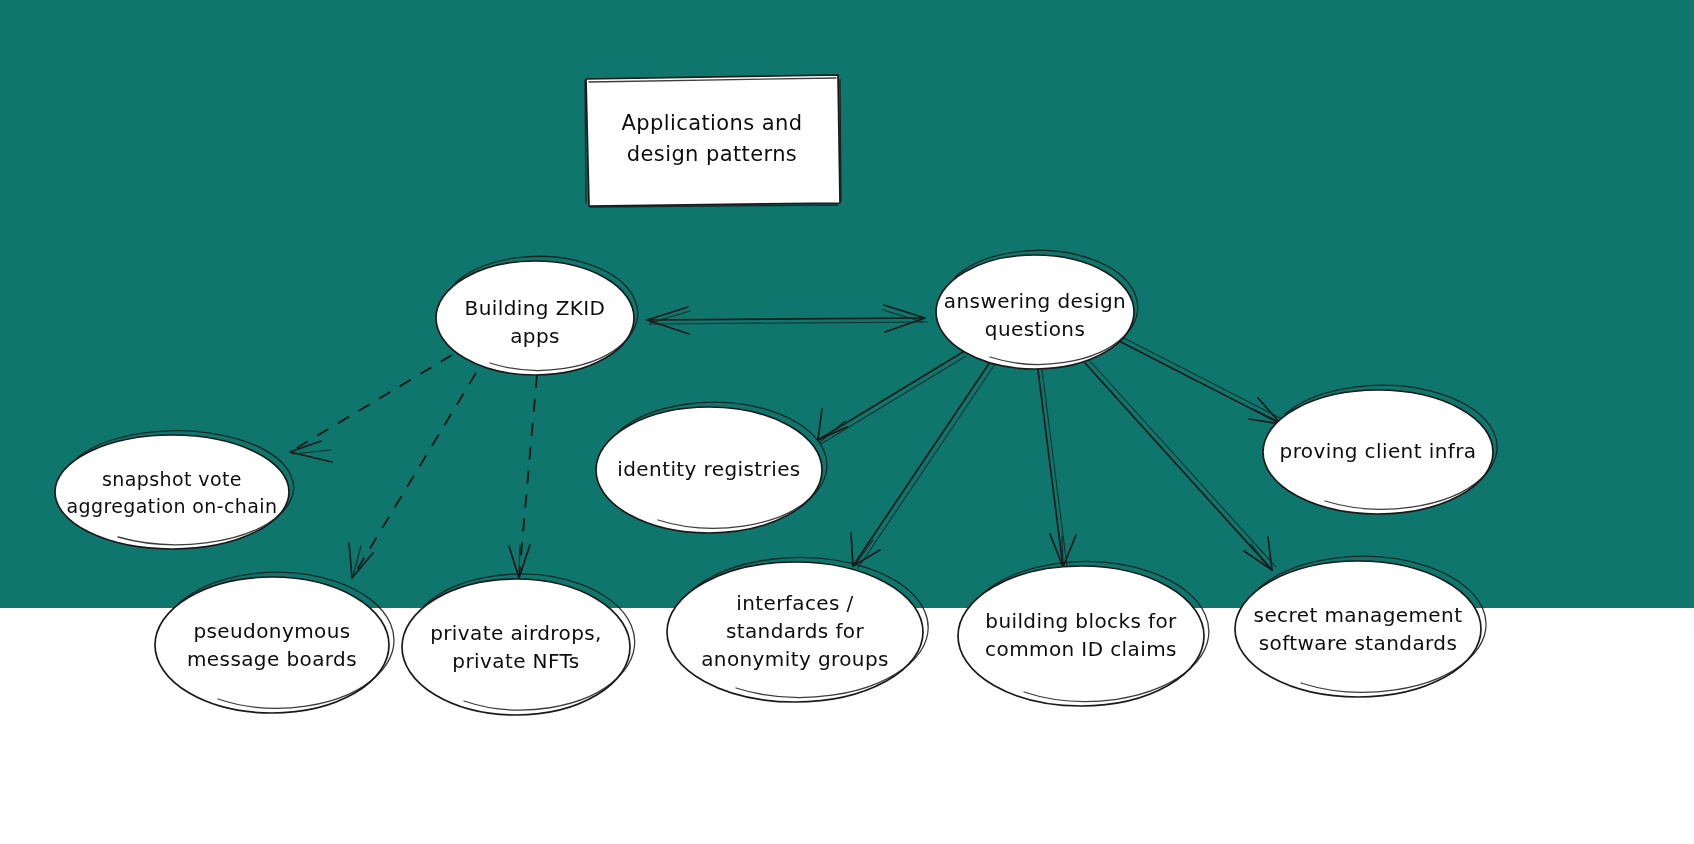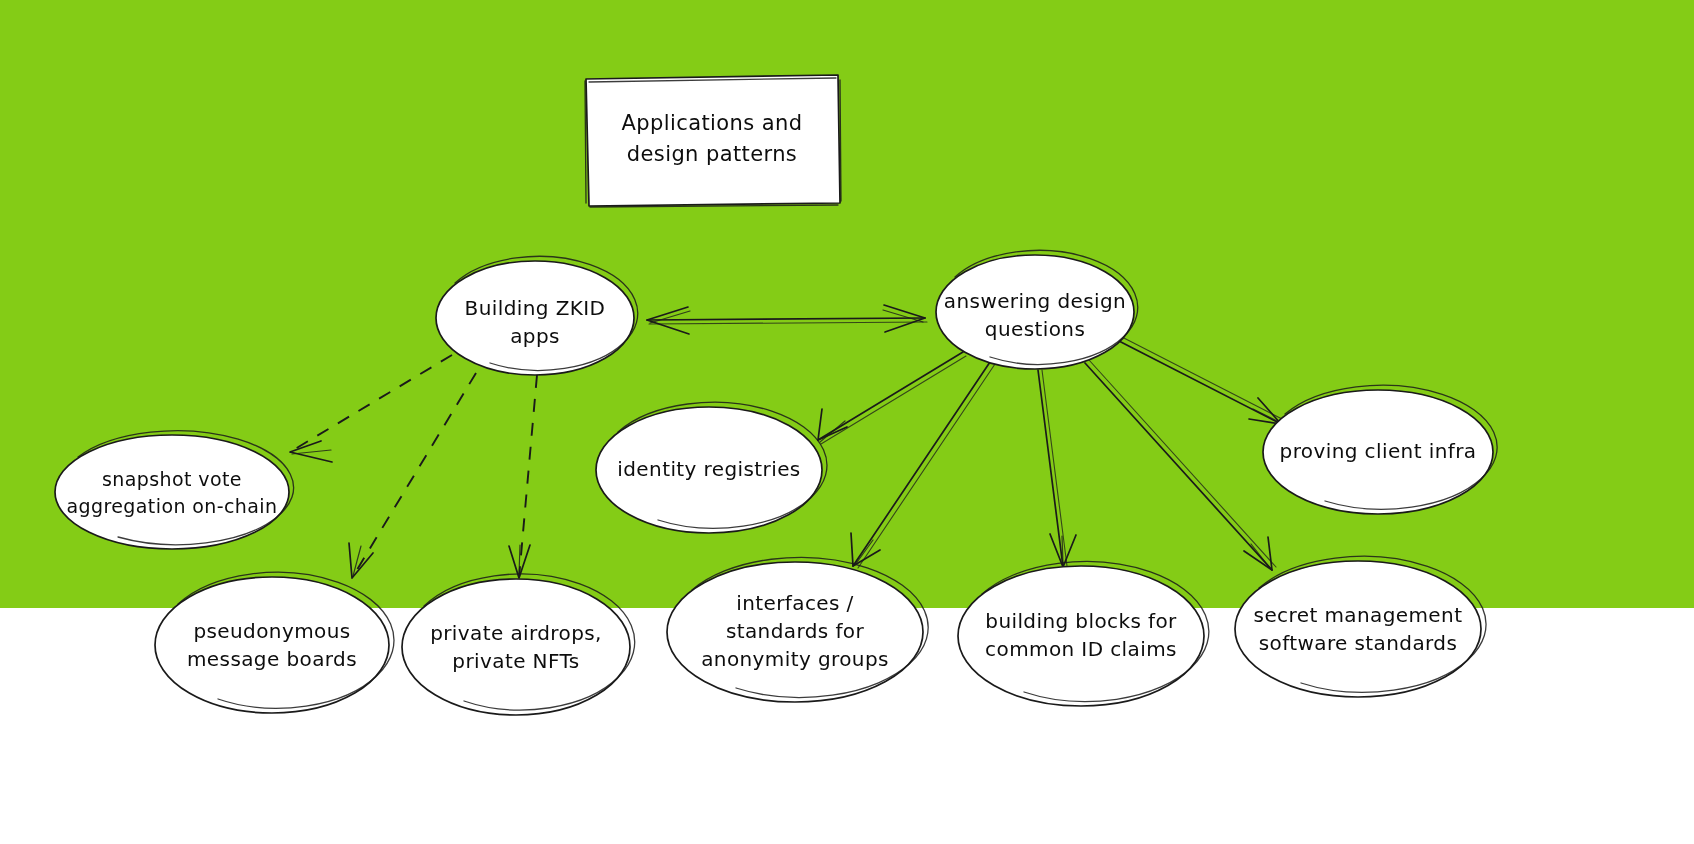--- a/index.html
+++ b/index.html
@@ -10,21 +10,21 @@
   body {
     width: 1694px;
     height: 844px;
     font-family: "DejaVu Sans", sans-serif;
     overflow: hidden;
   }
   #canvas {
     position: relative;
     width: 1694px;
     height: 608px;
-    background: #84cc16;
+    background: #0f766e;
   }
   svg#diagram {
     position: absolute;
     top: 0;
     left: 0;
     width: 1694px;
     height: 844px;
     display: block;
   }
   .node-shape {

